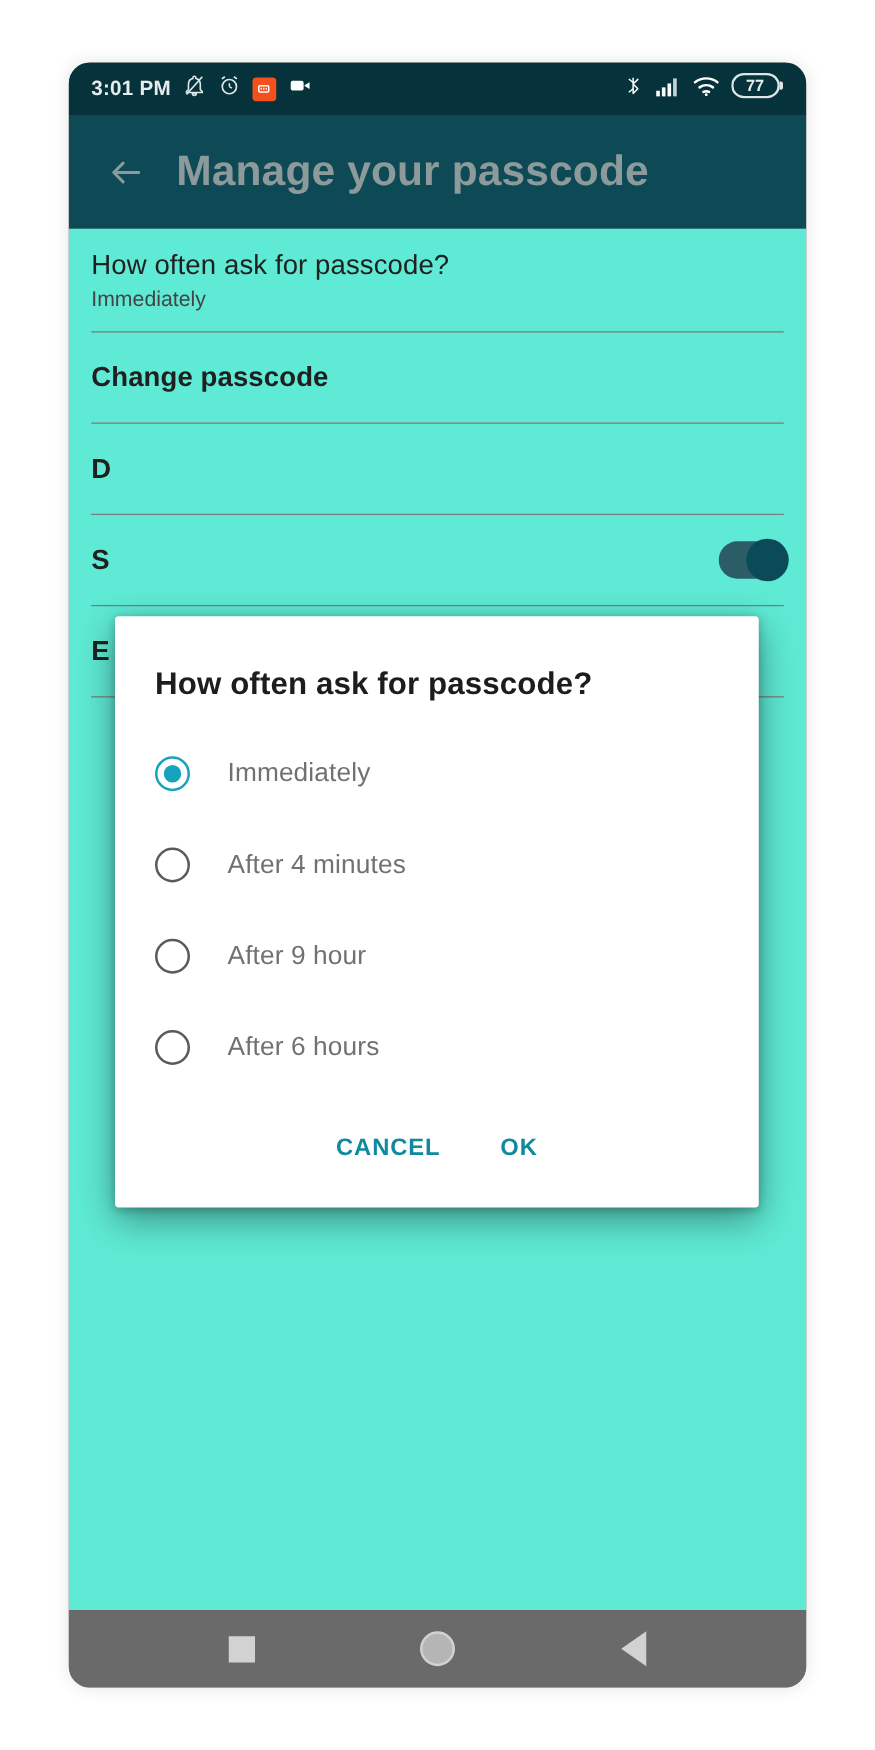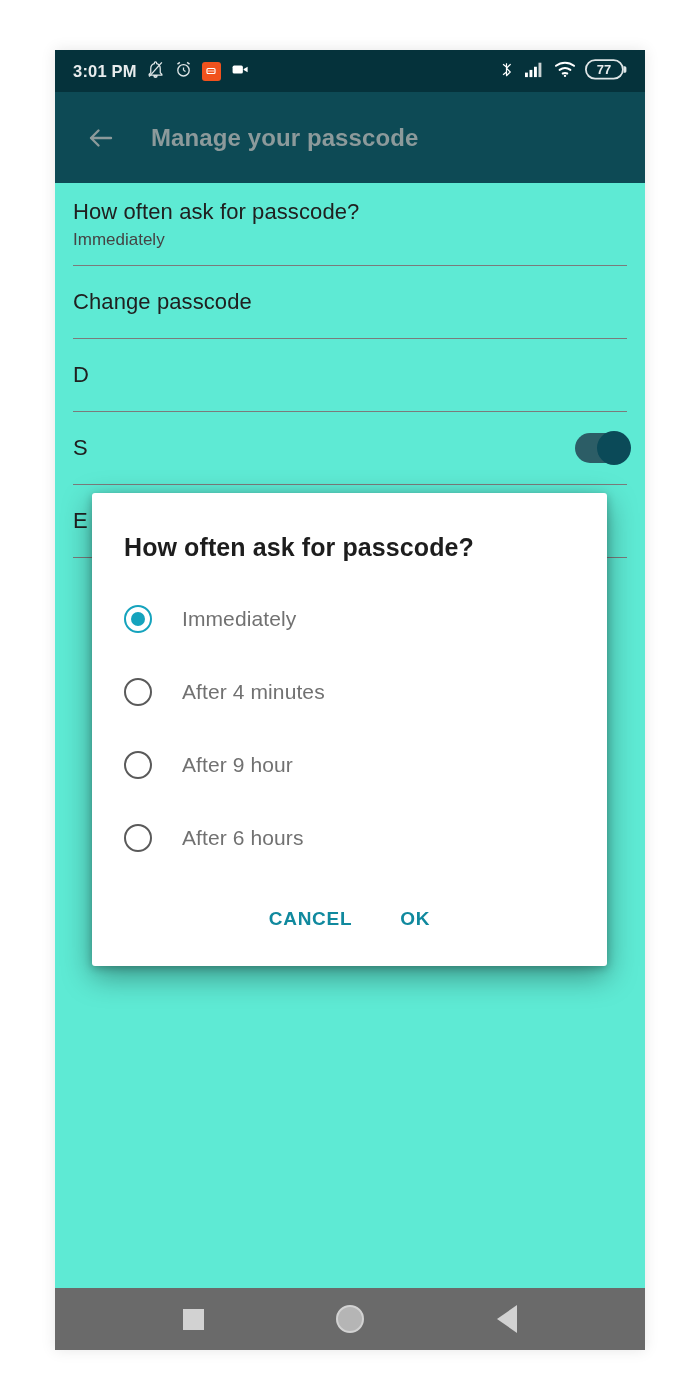--- a/index.html
+++ b/index.html
@@ -23,20 +23,21 @@
   
   #phone {
     position: absolute;
     left: 55px;
     top: 50px;
     width: 590px;
     height: 1300px;
     overflow: hidden;
     background: #6a6a6a;
     box-shadow: 0 0 14px rgba(0,0,0,0.10);
+    border-radius: 17px;
   }
 
   
   #status-bar {
     position: absolute;
     left: 0; top: 0;
     width: 590px;
     height: 42px;
     background: #05323b;
     display: flex;
@@ -70,23 +71,23 @@
     height: 91px;
     background: #0d4a55;
     display: flex;
     align-items: center;
     padding-left: 22px;
     box-sizing: border-box;
   }
   #app-bar .back-hit { width: 48px; height: 48px; display:flex; align-items:center; justify-content:center; }
   #app-bar .title {
     color: #8c9a9b;
-    font-size: 24px;
+    font-size: 34px;
     font-weight: bold;
-    margin-left: 26px;
+    margin-left: 16px;
     letter-spacing: 0.1px;
   }
 
   
   #content {
     position: absolute;
     left: 0; top: 133px;
     width: 590px;
     height: 1105px;
     background: #5eead4;
@@ -111,21 +112,21 @@
     font-size: 17px;
     margin-top: 5px;
     white-space: nowrap;
   }
   .divider {
     height: 1px;
     background: #7b7b7b;
     margin: 0 18px;
   }
   .row-tall { height: 82px; }
-  .row-short { height: 72px; }
+  .row-short { height: 72px; font-weight: bold; }
 
   .toggle {
     width: 52px; height: 30px;
     border-radius: 15px;
     background: #2c5d66;
     position: relative;
     flex: none;
   }
   .toggle .thumb {
     position: absolute;

